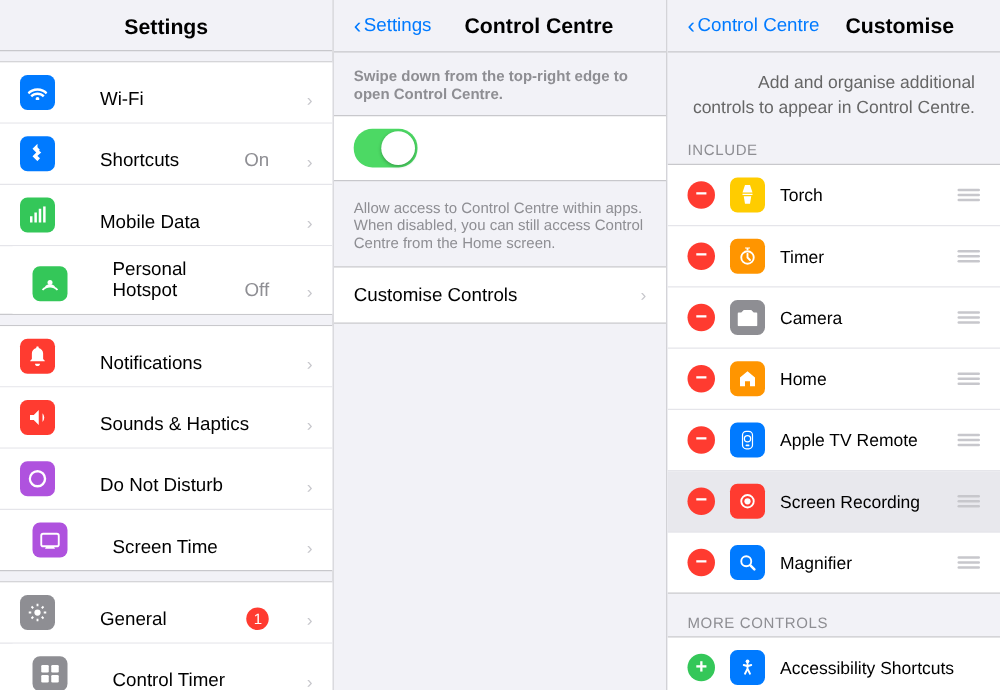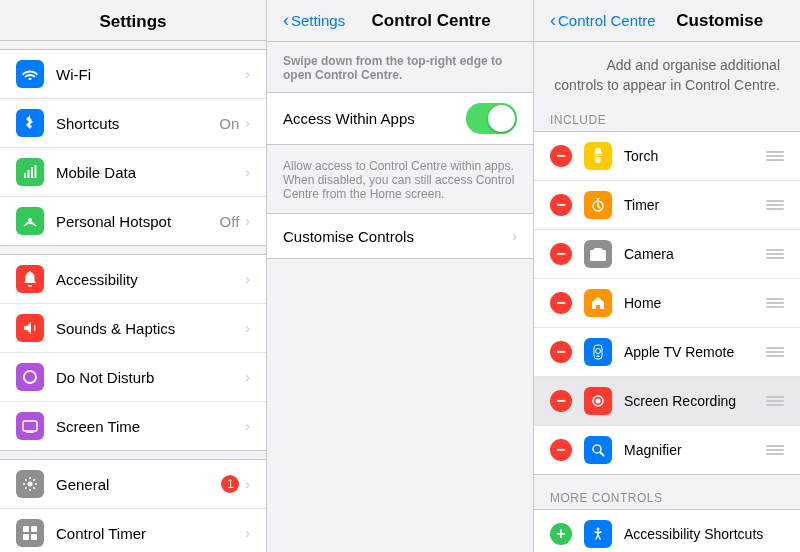--- a/index.html
+++ b/index.html
@@ -39,30 +39,32 @@
     .settings-group {
       margin-top: 0;
       background: #fff;
       border-top: 1px solid #c8c8cc;
       border-bottom: 1px solid #c8c8cc;
       margin-bottom: 8px;
     }
 
     .settings-item {
       display: flex;
-      align-items: center;
+      align-items: flex-end;
       padding: 10px 16px;
       border-bottom: 1px solid #e5e5ea;
       background: #fff;
       position: relative;
       min-height: 44px;
+      gap: 24px;
     }
 
     .settings-item:last-child {
       border-bottom: none;
+      margin-left: 10px;
     }
 
     .settings-icon {
       width: 28px;
       height: 28px;
       border-radius: 6px;
       margin-right: 12px;
       display: flex;
       align-items: center;
       justify-content: center;
@@ -386,21 +388,21 @@
     </div>
   </div>
 
   <div class="settings-group">
     <div class="settings-item">
       <div class="settings-icon icon-red">
         <svg width="14" height="16" viewBox="0 0 14 16" fill="white">
             <path d="M7 0C6.4 0 6 .4 6 1c0 .1 0 .2.1.3C4 1.8 2.5 3.6 2.5 5.7v4.5l-1.3 1.3c-.2.2-.1.5.2.5h11.2c.3 0 .4-.3.2-.5l-1.3-1.3V5.7c0-2.1-1.5-3.9-3.6-4.4.1-.1.1-.2.1-.3 0-.6-.4-1-1-1zm0 16c1.1 0 2-.9 2-2H5c0 1.1.9 2 2 2z"></path>
           </svg>
       </div>
-      <span class="settings-label">Accessibility</span>
+      <span class="settings-label">Notifications</span>
       <span class="chevron">›</span>
     </div>
     <div class="settings-item">
       <div class="settings-icon icon-red">
         <svg width="16" height="16" viewBox="0 0 16 16" fill="white">
             <path d="M9 2v12L5 10H2V6h3L9 2zm3 2.5a5 5 0 010 7"></path>
           </svg>
       </div>
       <span class="settings-label">Sounds &amp; Haptics</span>
       <span class="chevron">›</span>
@@ -460,21 +462,20 @@
       <span class="nav-back-chevron">‹</span>
       <span>Settings</span>
     </div>
     <span class="nav-title">Control Centre</span>
   </div>
 
   <p class="panel2-hint">Swipe down from the top-right edge to open Control Centre.</p>
 
   <div class="panel2-group">
     <div class="panel2-item" style="justify-content: space-between;">
-      <span class="panel2-item-label">Access Within Apps</span>
       <div class="toggle"></div>
     </div>
   </div>
 
   <p class="panel2-description">Allow access to Control Centre within apps. When disabled, you can still access Control Centre from the Home screen.</p>
 
   <div class="panel2-group">
     <div class="panel2-item">
       <span class="panel2-item-label">Customise Controls</span>
       <span class="chevron">›</span>

